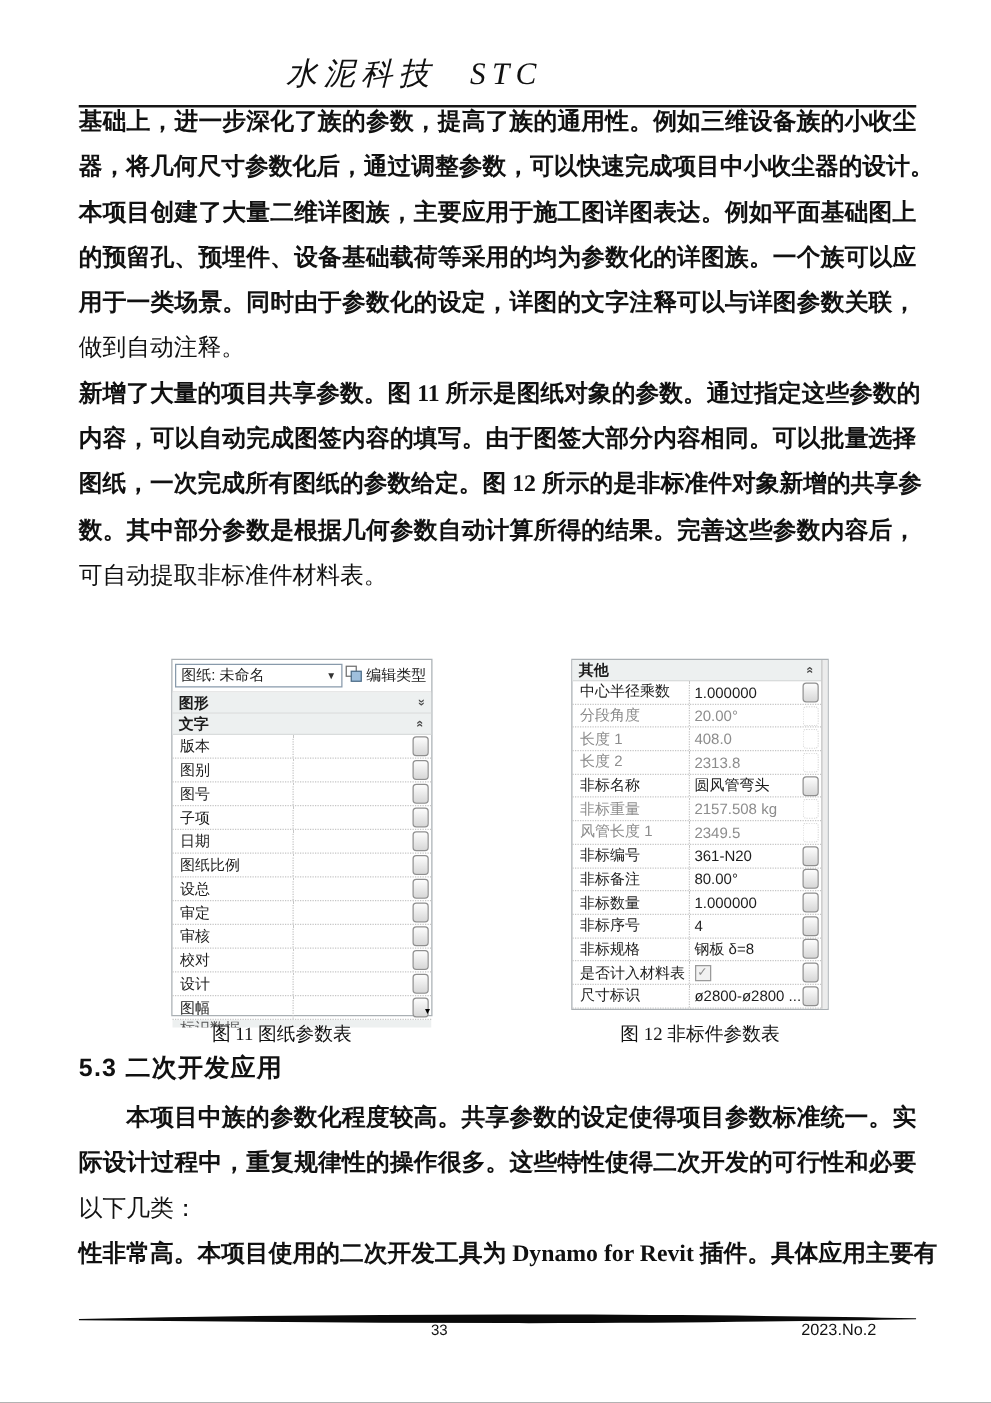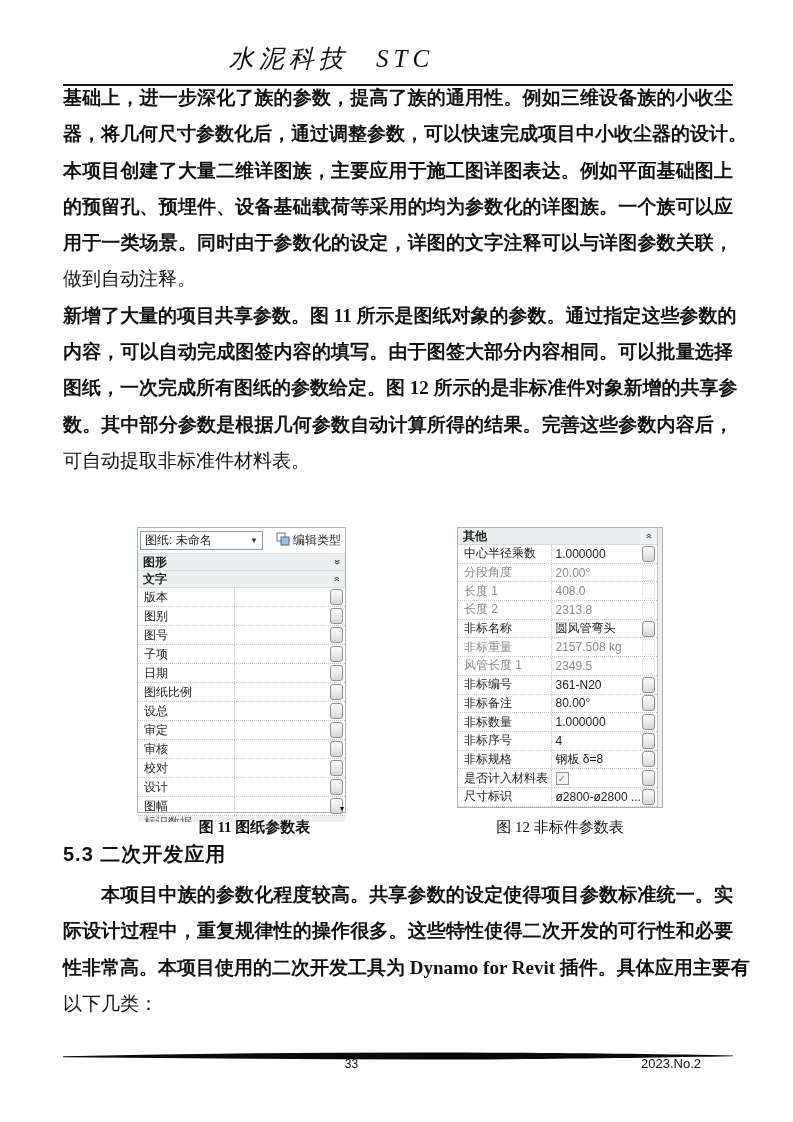--- a/index.html
+++ b/index.html
@@ -13,21 +13,21 @@
   .bodyblock{position:absolute;left:63px;width:670px;font-size:19px;}
   .bline{height:36.3px;line-height:36.3px;white-space:nowrap;}
   .jline{text-align:justify;text-align-last:justify;font-weight:bold;}
   .indent2{padding-left:38px;box-sizing:border-box;}
   #para-block{top:80px;}
   #para3-block{top:877px;}
   .section-heading{position:absolute;top:841px;left:63px;font-family:"Liberation Sans","DejaVu Sans",sans-serif;
         font-weight:bold;font-size:20px;letter-spacing:1px;}
   
   .caption{position:absolute;top:818px;font-size:15px;text-align:center;}
-  #cap11{left:150px;width:209px;font-weight:bold;}
+  #cap11{left:121px;width:209px;}
   #cap12{left:457px;width:206px;}
   
   .panel{position:absolute;top:527px;background:#fff;border:1px solid #aab0b4;box-sizing:border-box;
         font-family:"Liberation Sans","DejaVu Sans",sans-serif;font-size:12px;color:#1c1c1c;}
   #panel11{left:137px;width:209px;height:286px;}
   #panel12{left:457px;width:206px;height:281px;}
   .psection{display:flex;justify-content:space-between;align-items:center;height:16px;
         background:#edf0f0;border-bottom:1px solid #d9dcdc;padding:0 5px;font-weight:bold;}
   .chev{display:inline-block;font-size:10px;color:#4a4a4a;font-weight:bold;line-height:1;}
   .chev.down{transform:rotate(90deg);}
@@ -35,21 +35,21 @@
   .prow{display:flex;align-items:center;height:19px;box-sizing:border-box;border-bottom:1px dotted #c6c6c6;}
   #panel12 .prow{height:18.7px;margin-right:5px;}
   .plab{width:47%;padding-left:6px;box-sizing:border-box;white-space:nowrap;overflow:hidden;
         border-right:1px dotted #c6c6c6;align-self:stretch;display:flex;align-items:center;}
   .pval{flex:1;padding-left:4px;white-space:nowrap;overflow:hidden;align-self:stretch;display:flex;align-items:center;}
   .dim .plab,.dim .pval{color:#8c8c8c;}
   .pbtn{width:11px;height:14px;flex:none;margin:0 2px;border:1px solid #8f8f8f;border-radius:3px;
         background:linear-gradient(#fdfdfd,#d7d7d7);}
   .pbtn-ph{width:11px;height:14px;flex:none;margin:0 2px;border:1px dotted #d8d8d8;border-radius:3px;}
   
-  .ptop{display:flex;align-items:center;height:23px;padding:1px 2px;gap:11px;border-bottom:1px solid #e0e0e0;}
+  .ptop{display:flex;align-items:center;height:23px;padding:1px 2px;gap:0;border-bottom:1px solid #e0e0e0;}
   .pselect{flex:1;height:19px;border:1px solid #889aab;background:#fff;display:flex;align-items:center;
         justify-content:space-between;padding:0 4px;box-sizing:border-box;}
   .dd-arrow{font-size:8px;color:#333;}
   .edit-btn{display:flex;align-items:center;gap:3px;padding:0 2px;height:19px;background:none;border:none;
         font-size:12px;font-family:inherit;color:#1c1c1c;}
   .clipped-row{height:6px;overflow:hidden;background:#edf0f0;padding-left:6px;color:#555;line-height:12px;}
   .scroll-hint{position:absolute;right:1px;bottom:0;font-size:8px;color:#000;line-height:6px;}
   .scroll-strip{position:absolute;right:0;top:0;bottom:0;width:4px;background:#ececec;border-left:1px solid #c4c4c4;}
   
   .cb{width:11px;height:11px;border:1px solid #9a9a9a;background:#f2f2f2;color:#8c8c8c;font-size:10px;
@@ -252,22 +252,22 @@
   </div>
 
   <div class="caption" id="cap11">图 11 图纸参数表</div>
   <div class="caption" id="cap12">图 12 非标件参数表</div>
 
   <div class="section-heading">5.3 二次开发应用</div>
 
   <div class="bodyblock" id="para3-block">
     <div class="bline jline indent2">本项目中族的参数化程度较高。共享参数的设定使得项目参数标准统一。实</div>
     <div class="bline jline">际设计过程中，重复规律性的操作很多。这些特性使得二次开发的可行性和必要</div>
+    <div class="bline">以下几类：</div>
     <div class="bline jline">性非常高。本项目使用的二次开发工具为 Dynamo for Revit 插件。具体应用主要有</div>
-    <div class="bline">以下几类：</div>
   </div>
 
   <div class="footer-rule">
     <svg width="670" height="10" viewBox="0 0 670 10">
       <path d="M0,5.2 C120,2.6 240,1.6 360,1.6 C480,1.6 590,3.1 670,4.5 L670,5.3 C590,6.7 480,8.5 360,8.5 C240,8.5 120,7.0 0,6.2 Z" fill="#0a0a0a"></path>
     </svg>
   </div>
   <div class="page-number">33</div>
   <div class="issue-label">2023.No.2</div>
 

